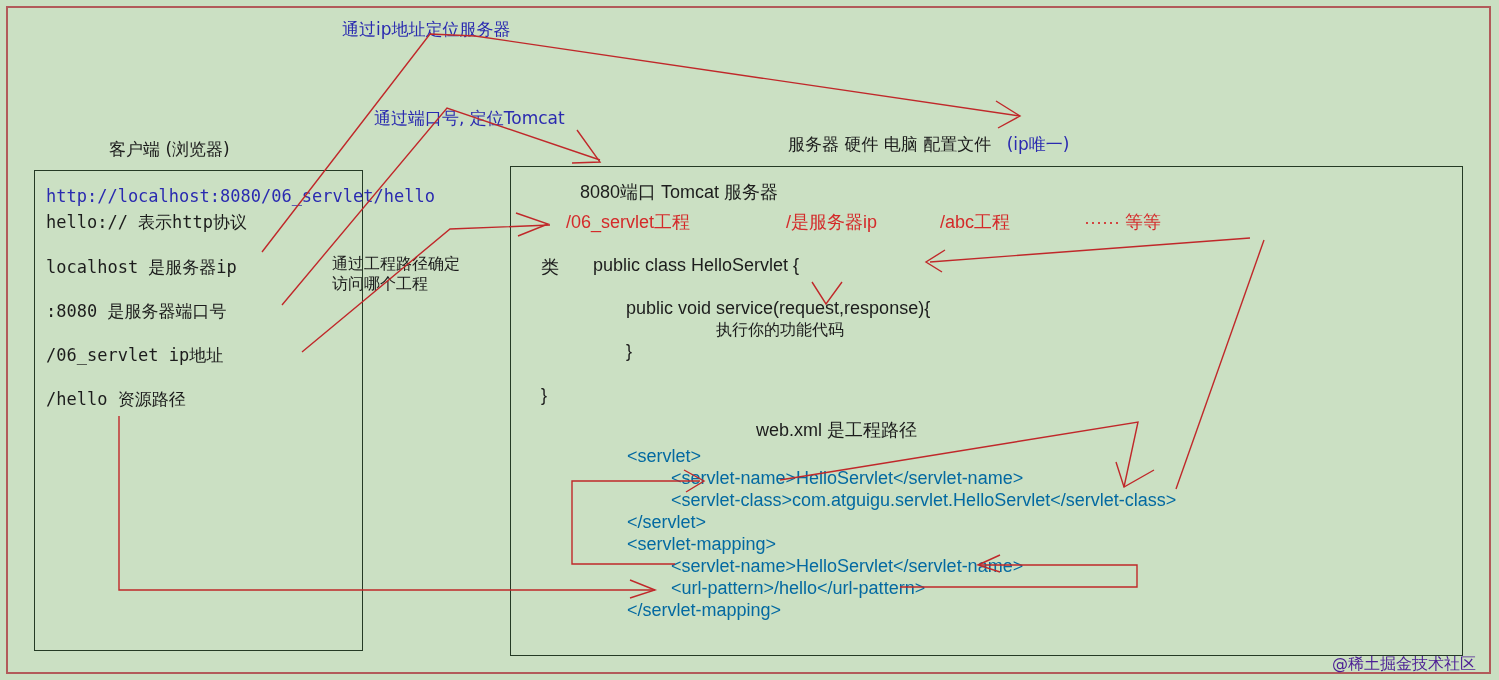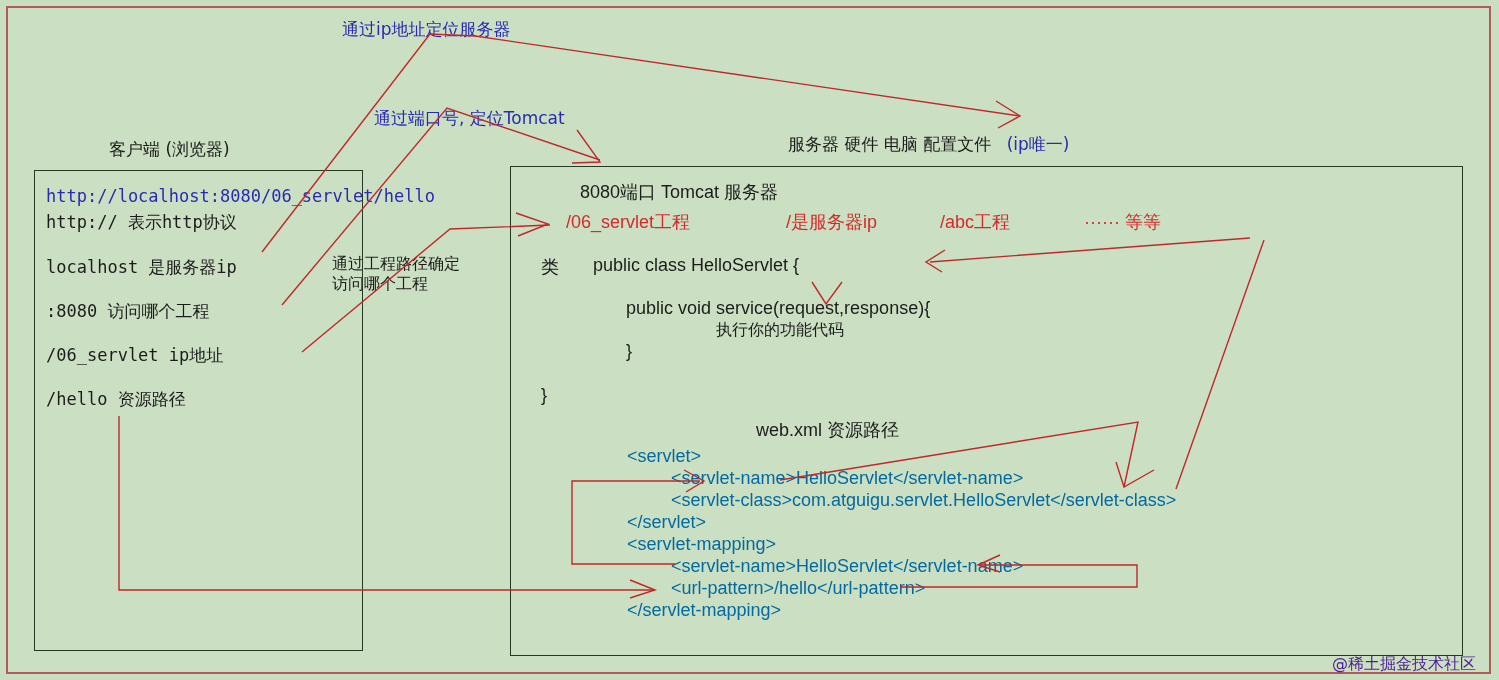--- a/index.html
+++ b/index.html
@@ -23,23 +23,23 @@
 <div class="frame"></div>
 
 <div class="t blue" style="left:342px;top:18px;">通过ip地址定位服务器</div>
 <div class="t blue" style="left:374px;top:107px;">通过端口号, 定位Tomcat</div>
 <div class="t" style="left:332px;top:254px;font-size:16px;">通过工程路径确定</div>
 <div class="t" style="left:332px;top:274px;font-size:16px;">访问哪个工程</div>
 
 <div class="t" style="left:67px;top:138px;margin-left:42px;">客户端 (浏览器)</div>
 <div class="box" style="left:34px;top:170px;width:329px;height:481px;"></div>
 <div class="t blue mono" style="left:46px;top:186px;font-size:17px;">http://localhost:8080/06_servlet/hello</div>
-<div class="t mono" style="left:46px;top:211px;">http:// 表示http协议</div>
+<div class="t mono" style="left:46px;top:211px;">hello:// 表示http协议</div>
 <div class="t mono" style="left:46px;top:256px;">localhost 是服务器ip</div>
-<div class="t mono" style="left:46px;top:300px;">:8080 访问哪个工程</div>
+<div class="t mono" style="left:46px;top:300px;">:8080 是服务器端口号</div>
 <div class="t mono" style="left:46px;top:344px;">/06_servlet ip地址</div>
 <div class="t mono" style="left:46px;top:388px;">/hello  资源路径</div>
 
 <div class="t" style="left:788px;top:133px;">
   <span>服务器 硬件 电脑  配置文件</span>
   <span class="blue" style="margin-left:10px;">(ip唯一)</span>
 </div>
 
 <div class="box" style="left:510px;top:166px;width:953px;height:490px;"></div>
 <div class="t" style="left:580px;top:180px;font-family:'Liberation Sans',sans-serif;font-size:18px;">8080端口 Tomcat 服务器</div>
@@ -49,21 +49,21 @@
 <div class="t red code" style="left:940px;top:210px;">/abc工程</div>
 <div class="t red code" style="left:1084px;top:210px;">······ 等等</div>
 
 <div class="t code" style="left:541px;top:255px;">类</div>
 <div class="t code" style="left:593px;top:255px;">public class HelloServlet {</div>
 <div class="t code" style="left:626px;top:298px;">public void service(request,response){</div>
 <div class="t code" style="left:716px;top:320px;font-size:16px;">执行你的功能代码</div>
 <div class="t code" style="left:626px;top:341px;">}</div>
 <div class="t code" style="left:541px;top:385px;">}</div>
 
-<div class="t code" style="left:756px;top:418px;">web.xml 资源路径</div>
+<div class="t code" style="left:756px;top:418px;">web.xml 是工程路径</div>
 <div class="t xml" style="left:627px;top:446px;">&lt;servlet&gt;</div>
 <div class="t xml" style="left:671px;top:468px;">&lt;servlet-name&gt;HelloServlet&lt;/servlet-name&gt;</div>
 <div class="t xml" style="left:671px;top:490px;">&lt;servlet-class&gt;com.atguigu.servlet.HelloServlet&lt;/servlet-class&gt;</div>
 <div class="t xml" style="left:627px;top:512px;">&lt;/servlet&gt;</div>
 <div class="t xml" style="left:627px;top:534px;">&lt;servlet-mapping&gt;</div>
 <div class="t xml" style="left:671px;top:556px;">&lt;servlet-name&gt;HelloServlet&lt;/servlet-name&gt;</div>
 <div class="t xml" style="left:671px;top:578px;">&lt;url-pattern&gt;/hello&lt;/url-pattern&gt;</div>
 <div class="t xml" style="left:627px;top:600px;">&lt;/servlet-mapping&gt;</div>
 
 <div class="t watermark" style="left:1332px;top:654px;">@稀土掘金技术社区</div>

